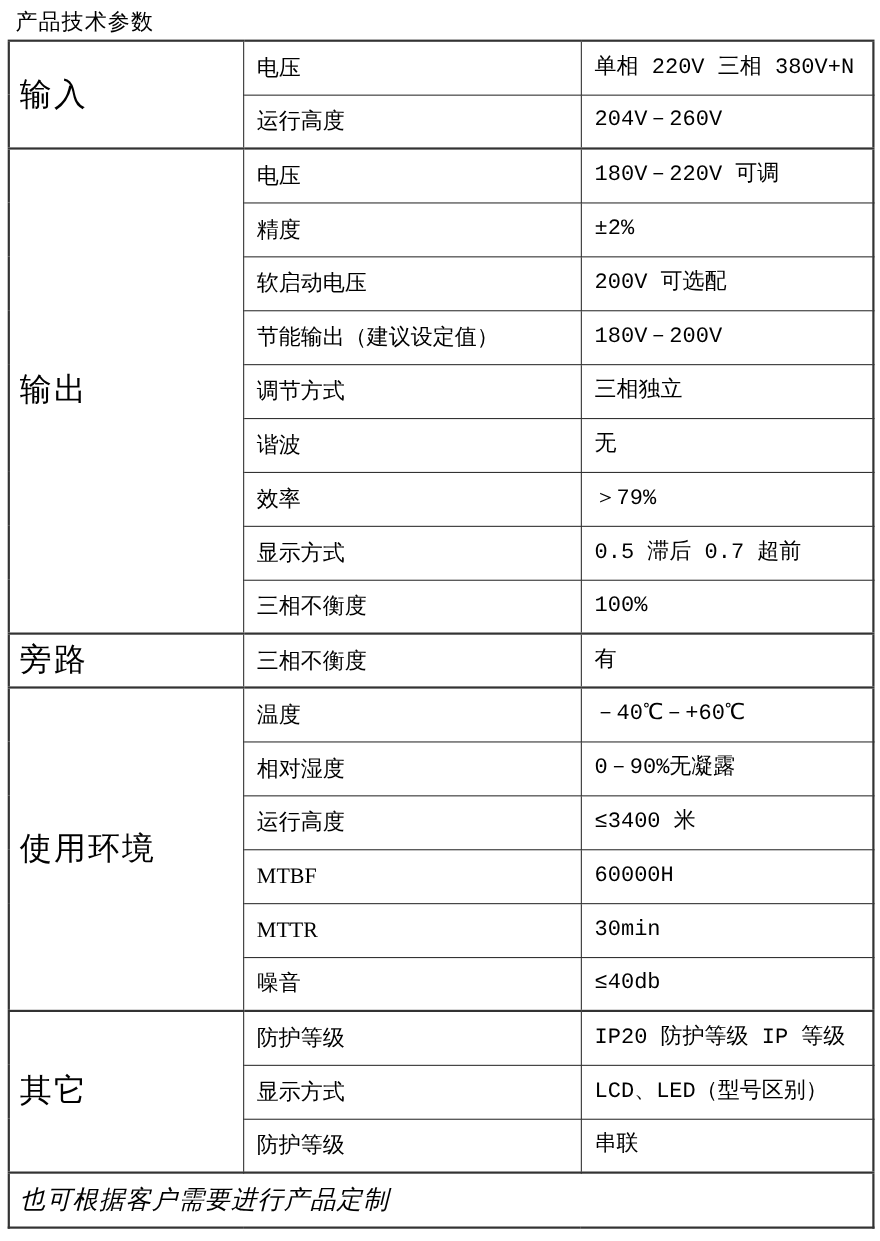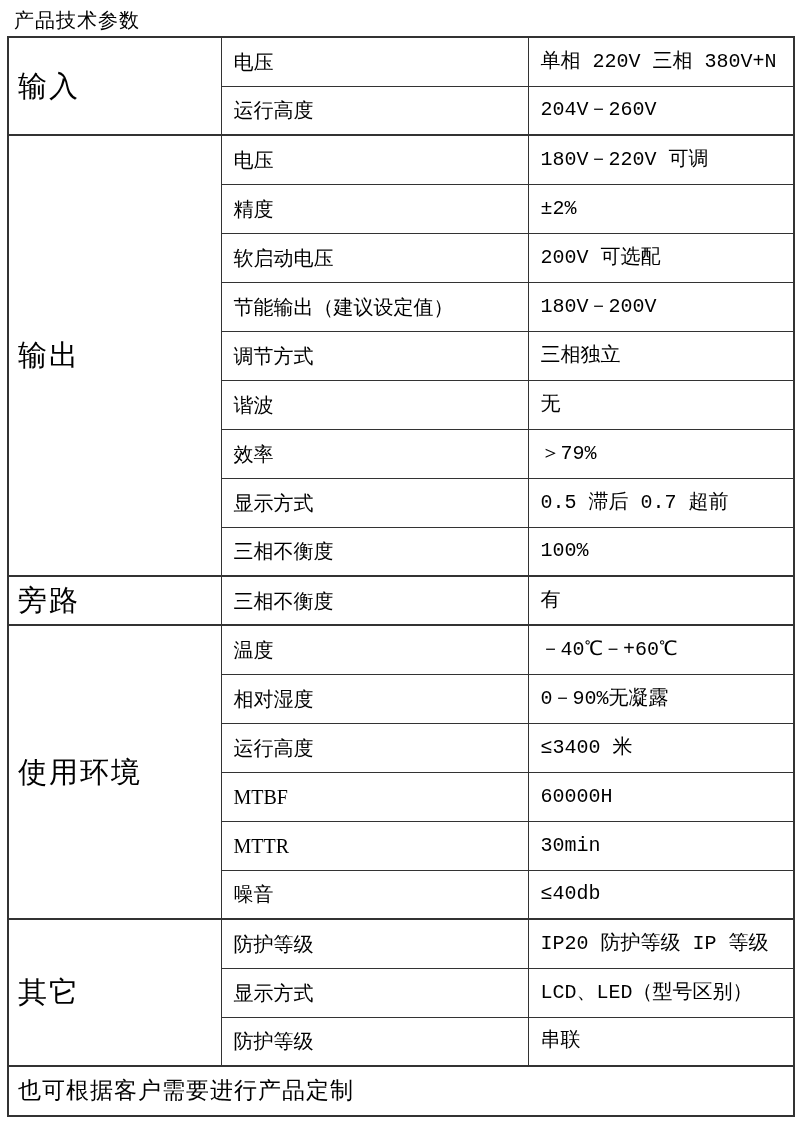--- a/index.html
+++ b/index.html
@@ -51,20 +51,21 @@
   td.value-cell {
     height: 49px;
     padding-left: 12px;
     font-family: Liberation Mono, monospace;
   }
   td.footer-cell {
     height: 50px;
     font-size: 23px;
     letter-spacing: 1px;
     padding-left: 9px;
+    font-style: italic;
   }
 </style>
 </head>
 <body>
 
 <div class="page">
   <div class="title">产品技术参数</div>
   <table class="spec-table">
     <colgroup>
       <col style="width:213px">

